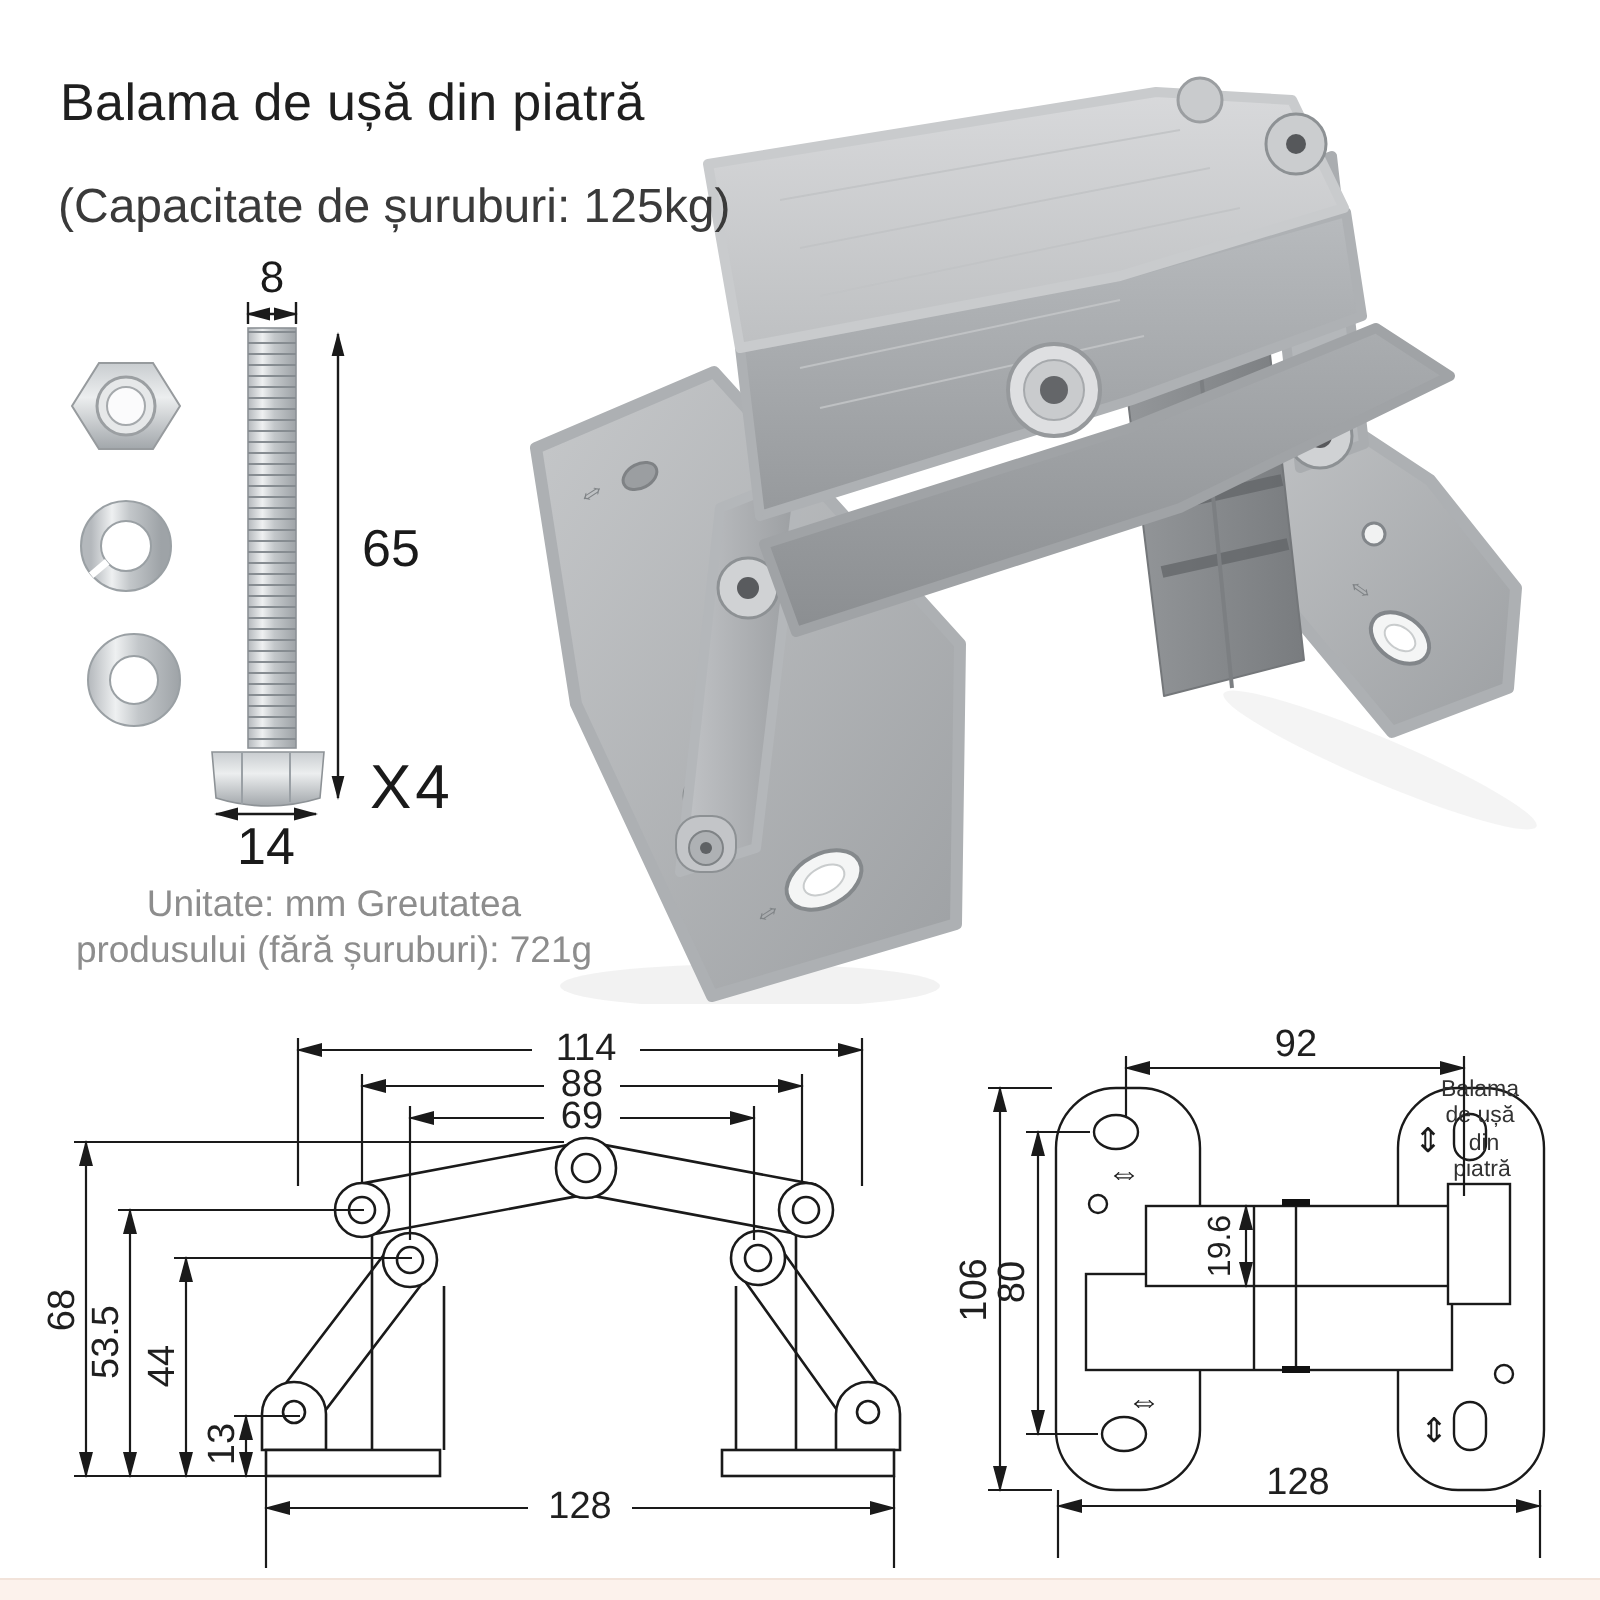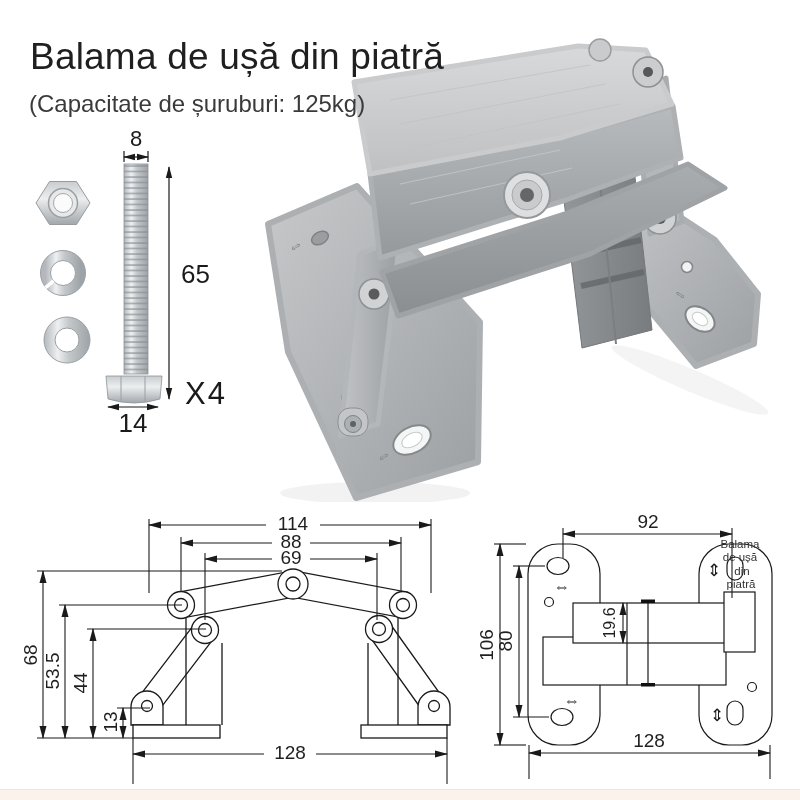--- a/index.html
+++ b/index.html
@@ -1,18 +1,18 @@
 <!DOCTYPE html>
 <html><head>
 <meta charset="utf-8">
 <style>
   html,body{margin:0;padding:0;background:#fff;}
   .canvas{position:relative;width:800px;height:800px;background:#ffffff;overflow:hidden;
           font-family:"Liberation Sans",sans-serif;}
-  .title{position:absolute;left:30px;top:36px;font-size:37px;color:#1f1f1f;letter-spacing:.2px;}
+  .title{position:absolute;left:30px;top:36px;font-size:26px;color:#1f1f1f;letter-spacing:.2px;}
   .subtitle{position:absolute;left:29px;top:90px;font-size:24px;color:#3a3a3a;}
   .note{position:absolute;left:12px;top:440px;width:310px;text-align:center;
         font-size:18.5px;line-height:23px;color:#8d8d8d;}
   .abs{position:absolute;}
   .footer-strip{position:absolute;left:0;top:789px;width:800px;height:11px;
                 background:#fcf2ec;border-top:1px solid #f2e3da;}
   svg text{font-family:"Liberation Sans",sans-serif;}
   .dimtxt{font-size:19px;fill:#1f1f1f;}
   .dimtxt-sm{font-size:16px;fill:#1f1f1f;}
   .boltdim{fill:#1a1a1a;}
@@ -176,20 +176,24 @@
       <line x1="109" y1="42" x2="133" y2="42" marker-start="url(#ab)" marker-end="url(#ab)"></line>
       <line x1="154" y1="52" x2="154" y2="284" marker-start="url(#ab)" marker-end="url(#ab)"></line>
       <line x1="93" y1="292" x2="143" y2="292" marker-start="url(#ab)" marker-end="url(#ab)"></line>
     </g>
     <text x="121" y="31" text-anchor="middle" font-size="22" class="boltdim">8</text>
     <text x="166" y="168" font-size="26" class="boltdim">65</text>
     <text x="118" y="317" text-anchor="middle" font-size="26" class="boltdim">14</text>
     <text x="170" y="289" font-size="31" letter-spacing="2" class="boltdim">X4</text>
   </svg>
 
+  <div class="note">
+    <div>Unitate: mm Greutatea</div>
+    <div>produsului (fără șuruburi): 721g</div>
+  </div>
 
   <svg class="abs" style="left:10px;top:495px;" width="460" height="300" viewBox="0 0 460 300">
     <defs>
       <marker id="af" viewBox="0 0 12 8" refX="11" refY="4" markerWidth="12" markerHeight="8" orient="auto-start-reverse">
           <path d="M12,4 L0,0.8 L0,7.2 Z" fill="#1a1a1a"></path>
         </marker>
     </defs>
 
     <g fill="#ffffff" stroke="#1a1a1a" stroke-width="1.3">
       <polygon points="168.6,97.2 280.6,76.2 285.4,101.8 173.4,122.8"></polygon>

